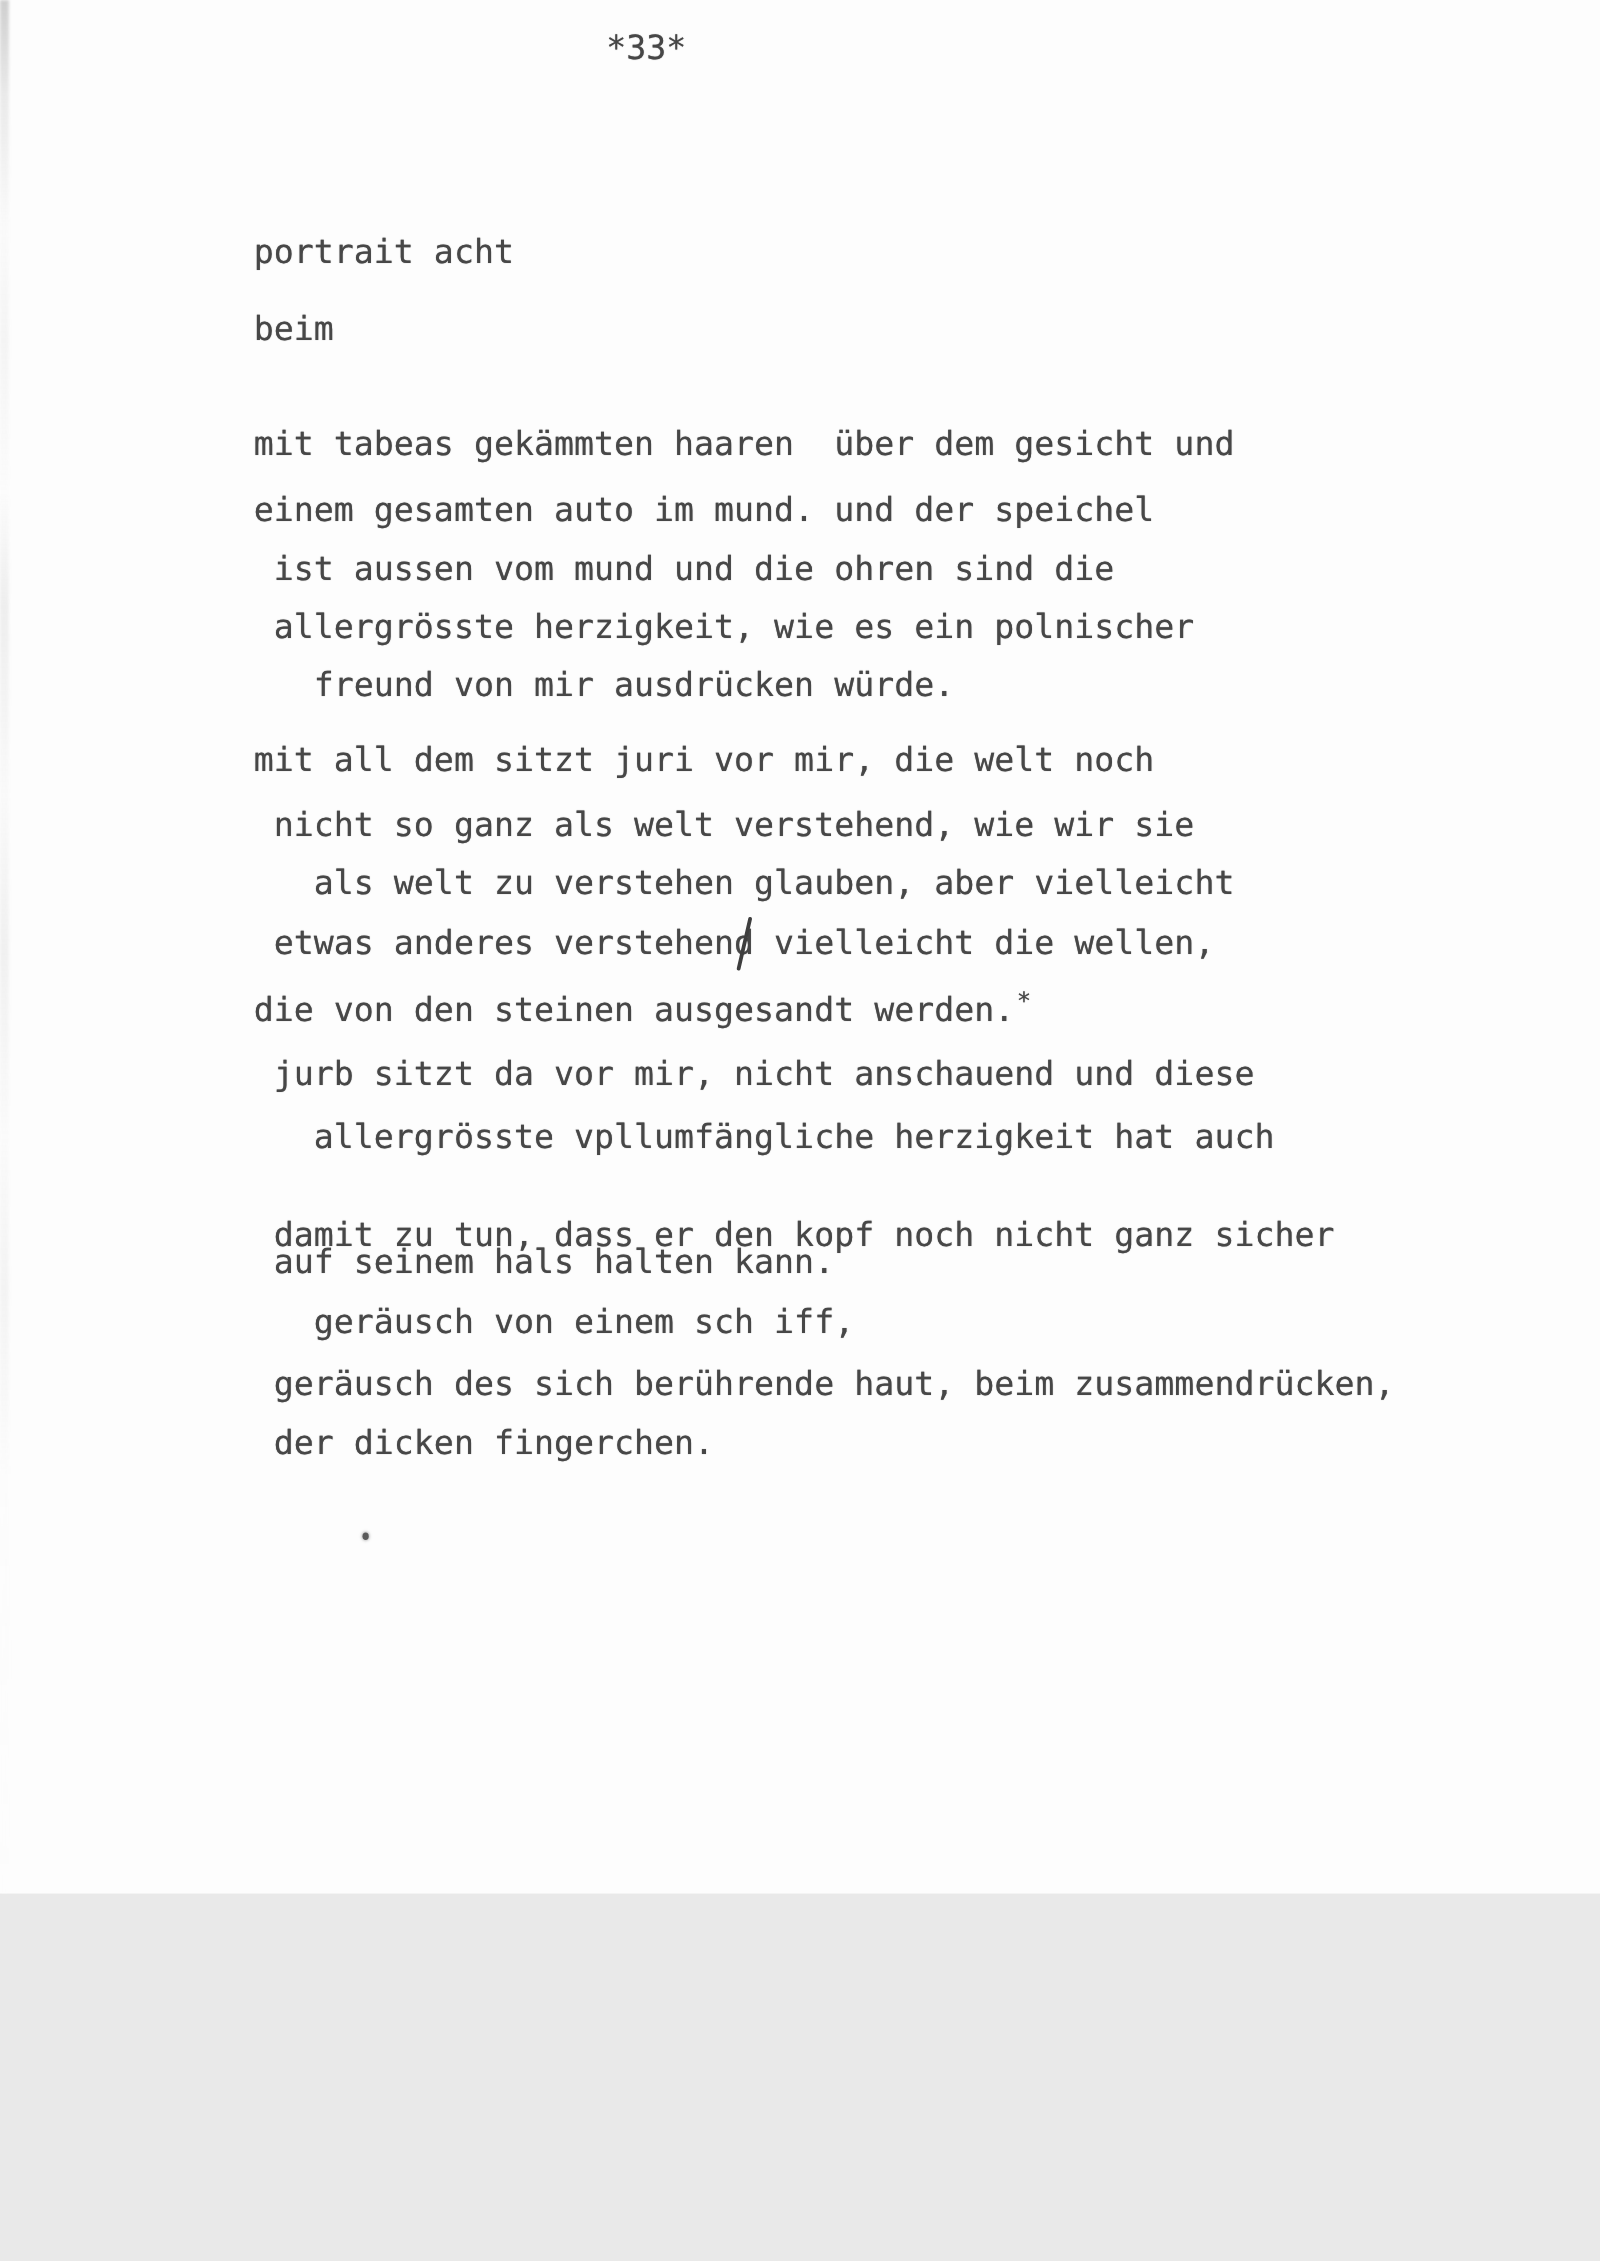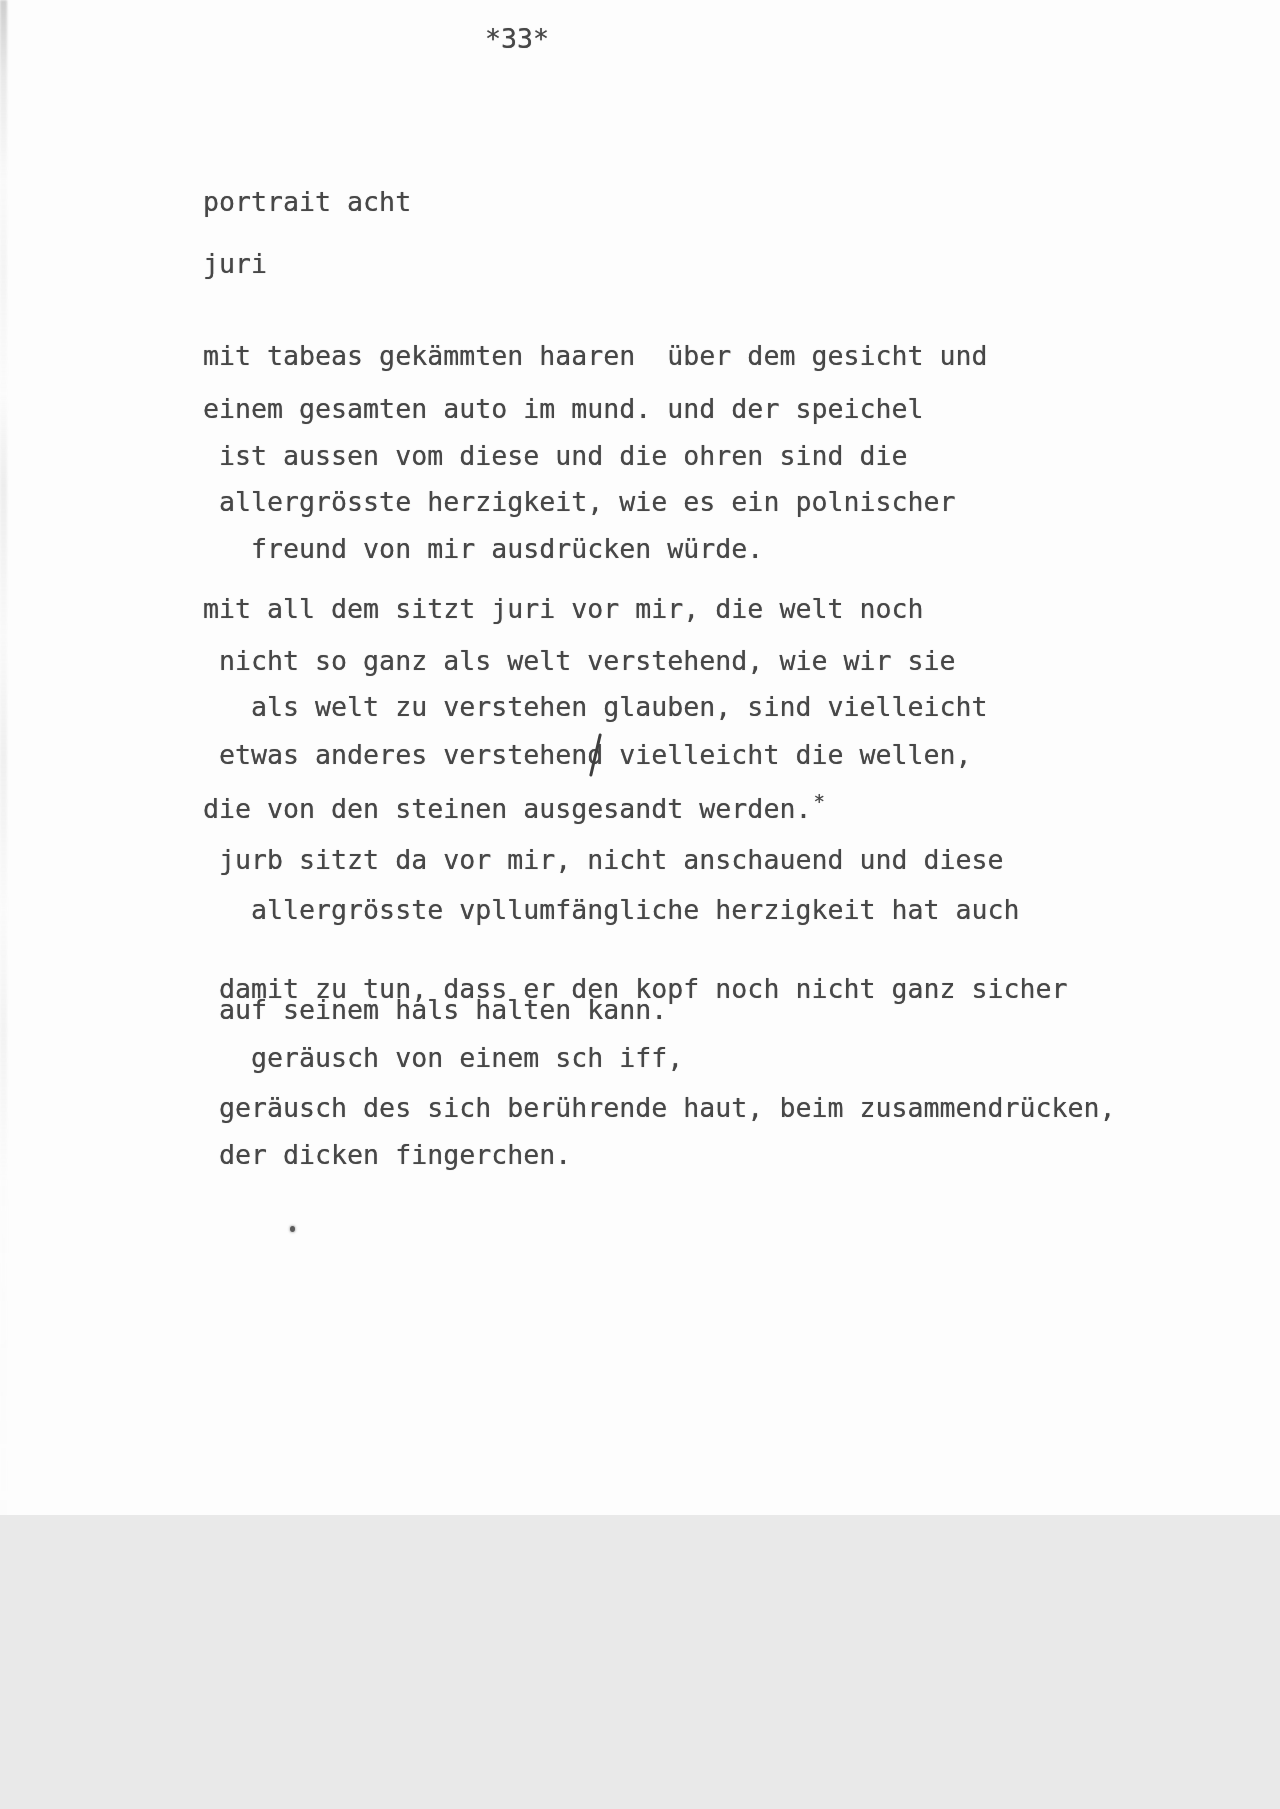--- a/index.html
+++ b/index.html
@@ -72,31 +72,31 @@
 <body>
 
 <div class="paper" style="background: rgb(253, 253, 253); color: rgb(71, 71, 71);">
 
   <div class="edge-artifact"></div>
 
   <div class="tline pagenum" style="top:26px">*33*</div>
 
   <div class="tline" style="top:189px">portrait acht</div>
 
-  <div class="tline" style="top:251px">juri</div>
+  <div class="tline" style="top:251px">beim</div>
 
   <div id="poem-body">
       <div class="tline" style="top: 343px;">mit tabeas gekämmten haaren  über dem gesicht und</div>
       <div class="tline" style="top: 396px; text-align: right;">einem gesamten auto im mund. und der speichel</div>
-      <div class="tline" style="top: 443px;"> ist aussen vom diese und die ohren sind die</div>
+      <div class="tline" style="top: 443px;"> ist aussen vom mund und die ohren sind die</div>
       <div class="tline" style="top: 489px;"> allergrösste herzigkeit, wie es ein polnischer</div>
       <div class="tline" style="top: 536px;">   freund von mir ausdrücken würde.</div>
       <div class="tline" style="top: 596px;">mit all dem sitzt juri vor mir, die welt noch</div>
       <div class="tline" style="top: 648px;"> nicht so ganz als welt verstehend, wie wir sie</div>
-      <div class="tline" style="top: 694px;">   als welt zu verstehen glauben, sind vielleicht</div>
+      <div class="tline" style="top: 694px;">   als welt zu verstehen glauben, aber vielleicht</div>
       <div class="tline" style="top: 742px;"> etwas anderes verstehend vielleicht die wellen,</div>
       <div class="tline" style="top: 796px;">die von den steinen ausgesandt werden.<span class="sup">*</span></div>
       <div class="tline" style="top: 847px;"> jurb sitzt da vor mir, nicht anschauend und diese</div>
       <div class="tline" style="top: 897px;">   allergrösste vpllumfängliche herzigkeit hat auch</div>
       <div class="tline" style="top: 976px;"> damit zu tun, dass er den kopf noch nicht ganz sicher</div>
       <div class="tline" style="top: 997px;"> auf seinem hals halten kann.</div>
       <div class="tline" style="top: 1045px;">   geräusch von einem sch iff,</div>
       <div class="tline" style="top: 1095px;"> geräusch des sich berührende haut, beim zusammendrücken,</div>
       <div class="tline" style="top: 1142px;"> der dicken fingerchen.</div>
     </div>

